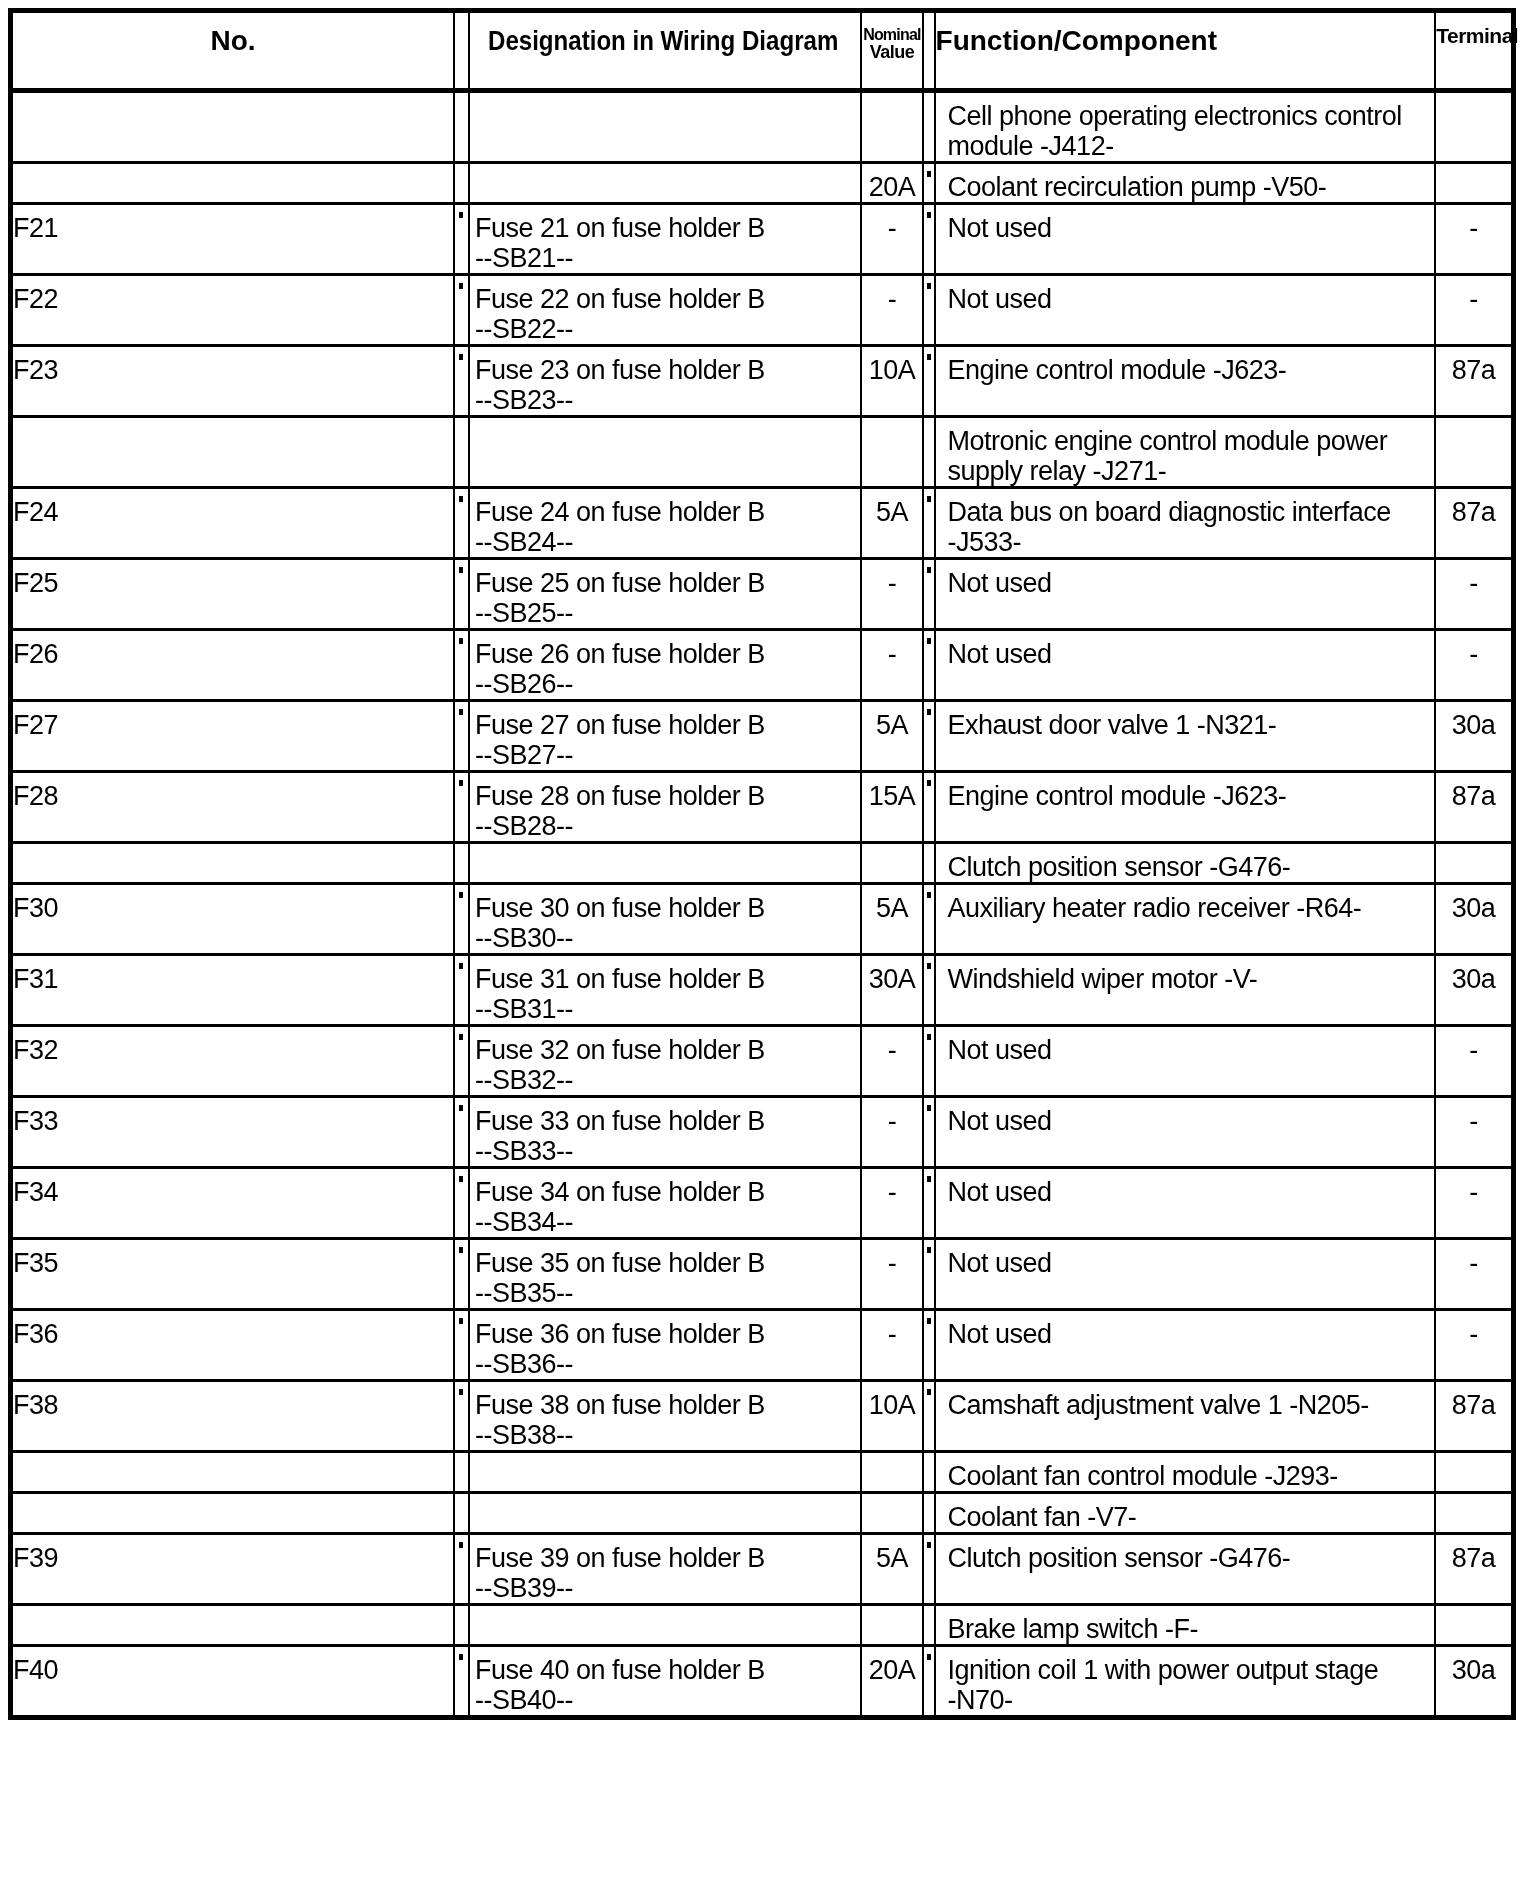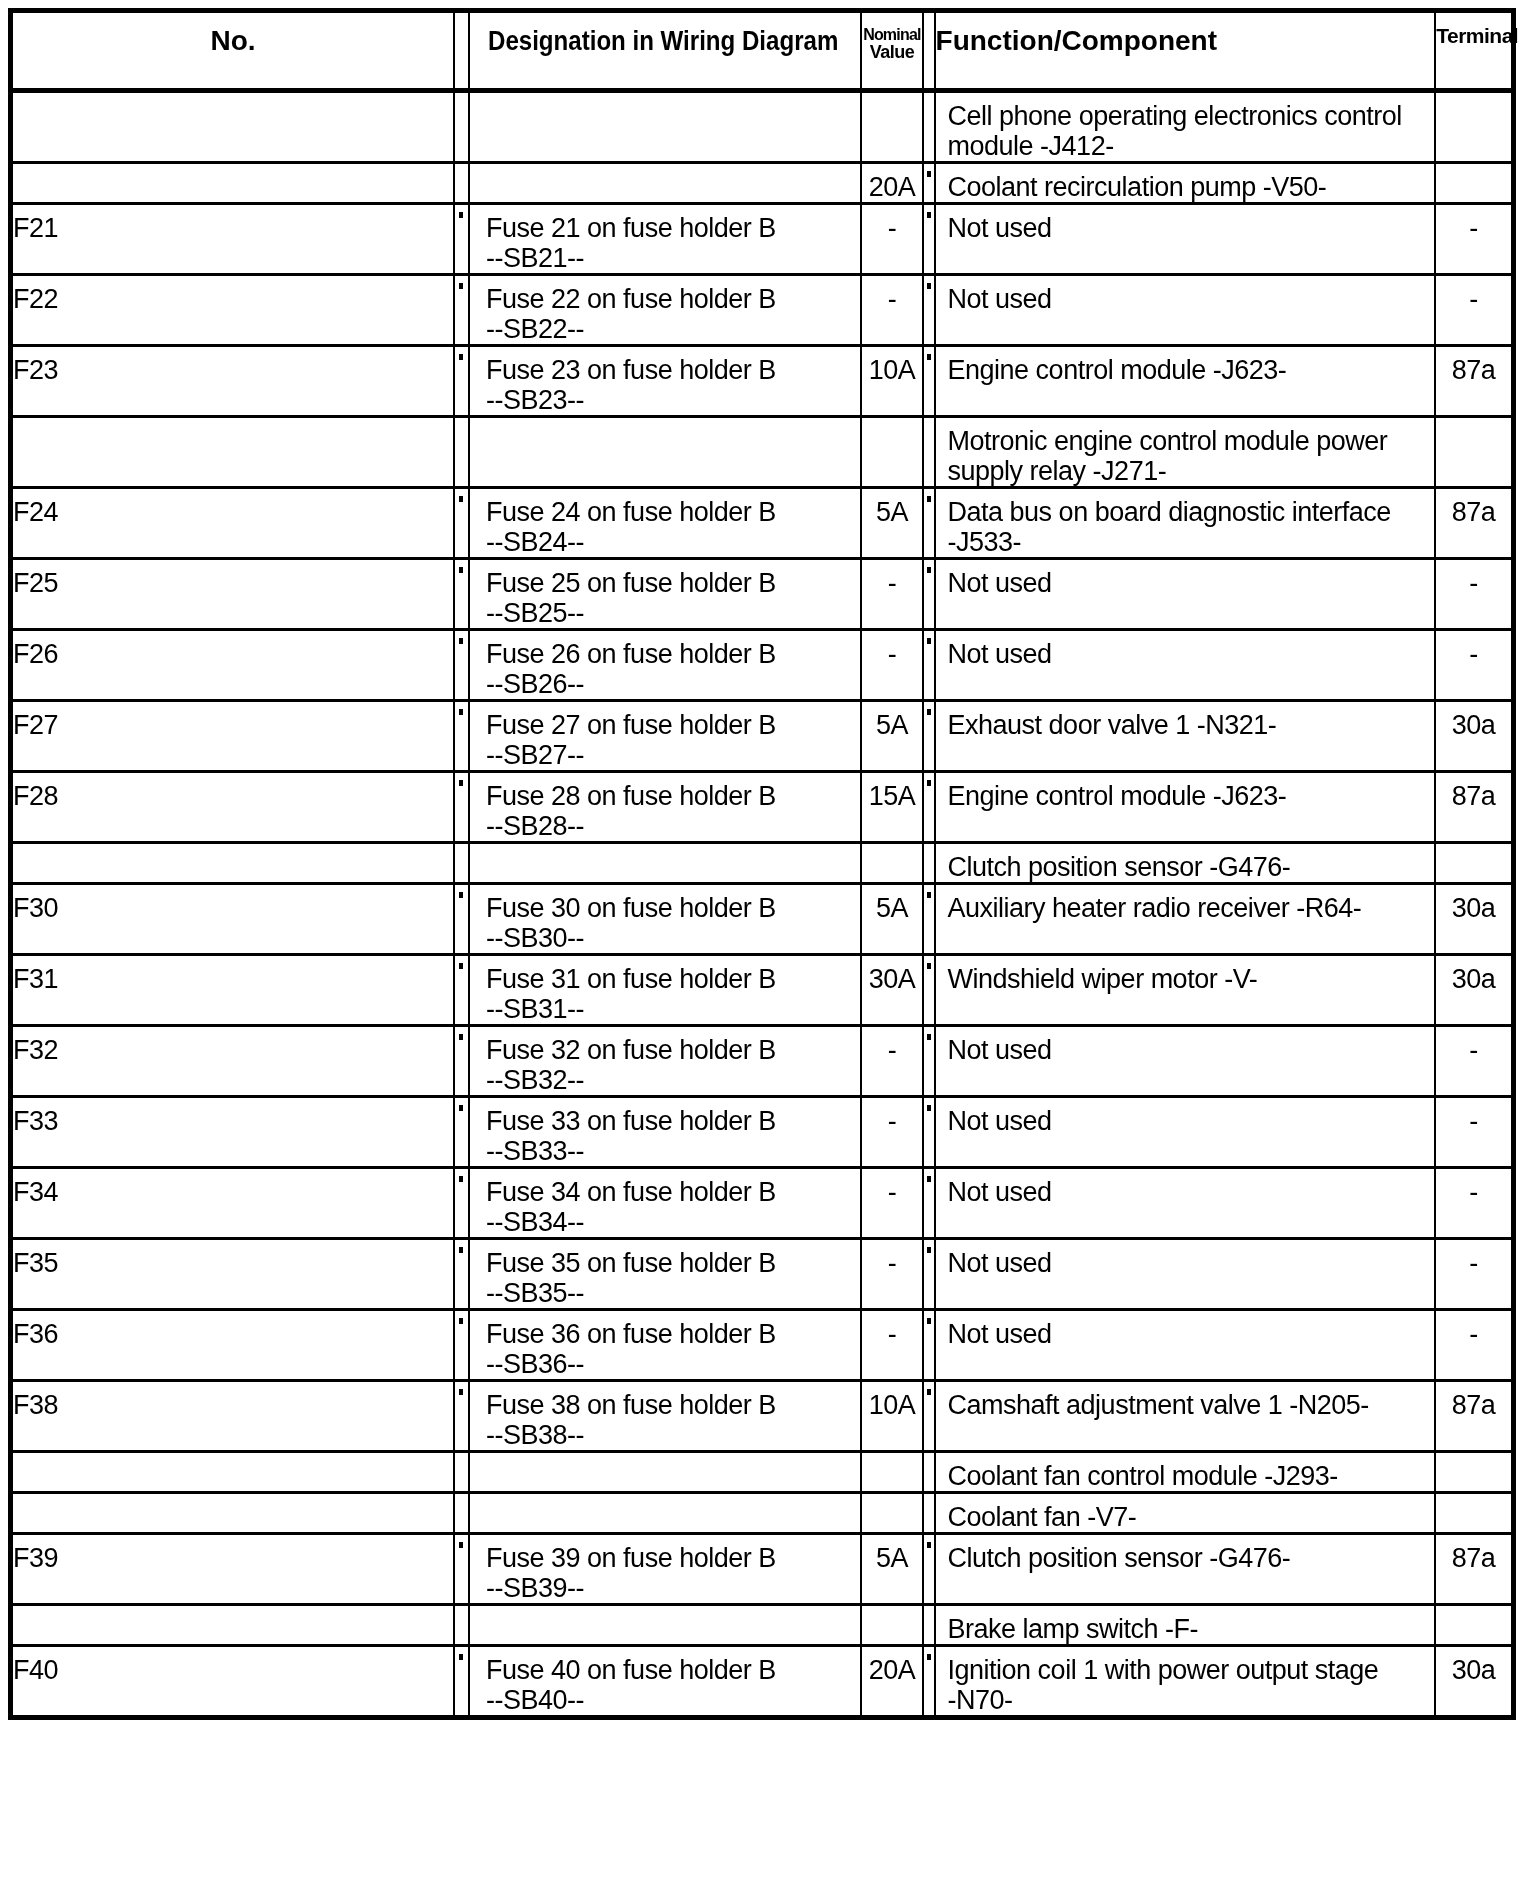--- a/index.html
+++ b/index.html
@@ -8,21 +8,21 @@
   table.fuse{border-collapse:collapse;table-layout:fixed;width:1508px;
              margin:8px 0 0 8px;border:5px solid #000;}
   td,th{border-left:2px solid #000;border-top:3px solid #000;
         vertical-align:top;padding:0;overflow:visible;}
   thead th{border-bottom:5px solid #000;height:62px;}
   tbody tr{height:69px;}
   tbody tr.short{height:41px;}
   
   td{font-size:27px;line-height:30px;letter-spacing:-0.5px;white-space:pre;}
   td.c-no{text-align:left;padding-top:8px;}
-  td.c-desig{text-align:left;padding:8px 2px 0 16px;}
+  td.c-desig{text-align:left;padding:8px 2px 0 5px;}
   td.c-nom{text-align:center;padding-top:8px;}
   td.c-func{text-align:left;padding:8px 2px 0 12px;}
   td.c-term{text-align:center;padding-top:8px;}
   
   .c-sp{padding:0;}
   td.tick::after{content:"";display:block;width:4px;height:6px;background:#000;
                  margin:7px auto 0 auto;}
   
   th{font-weight:bold;white-space:pre;}
   th.h-no{font-size:28px;text-align:center;padding-top:12px;}

